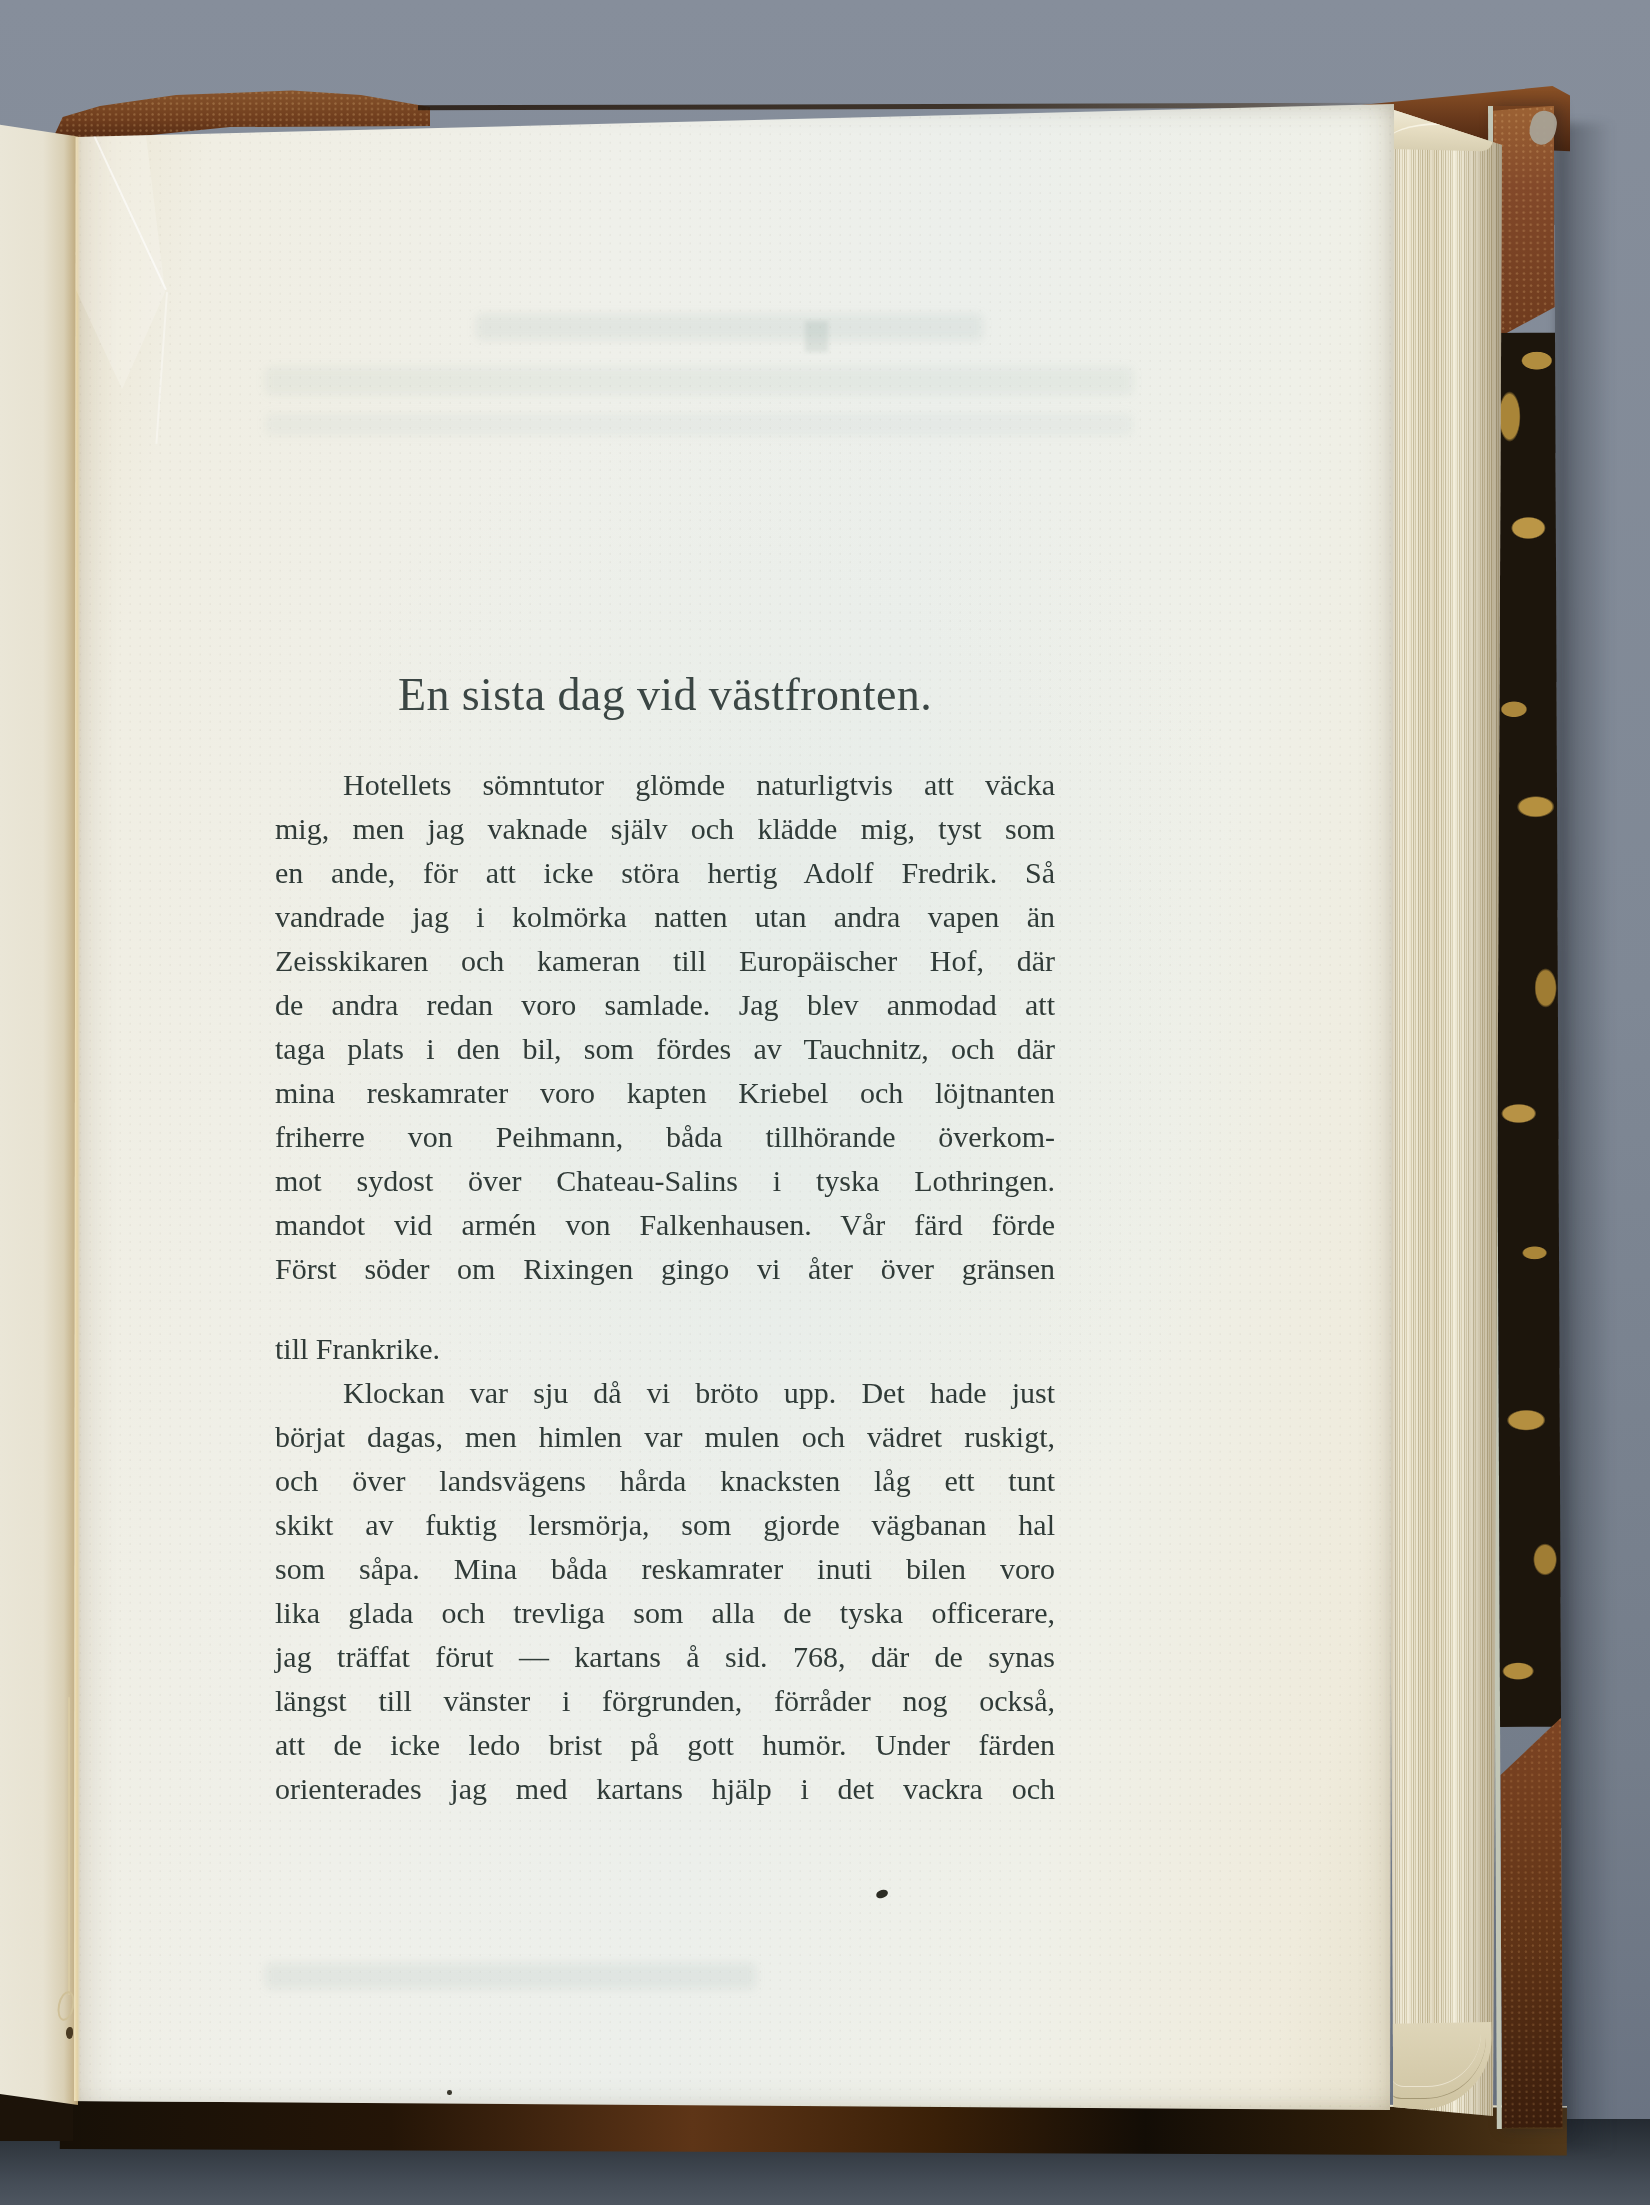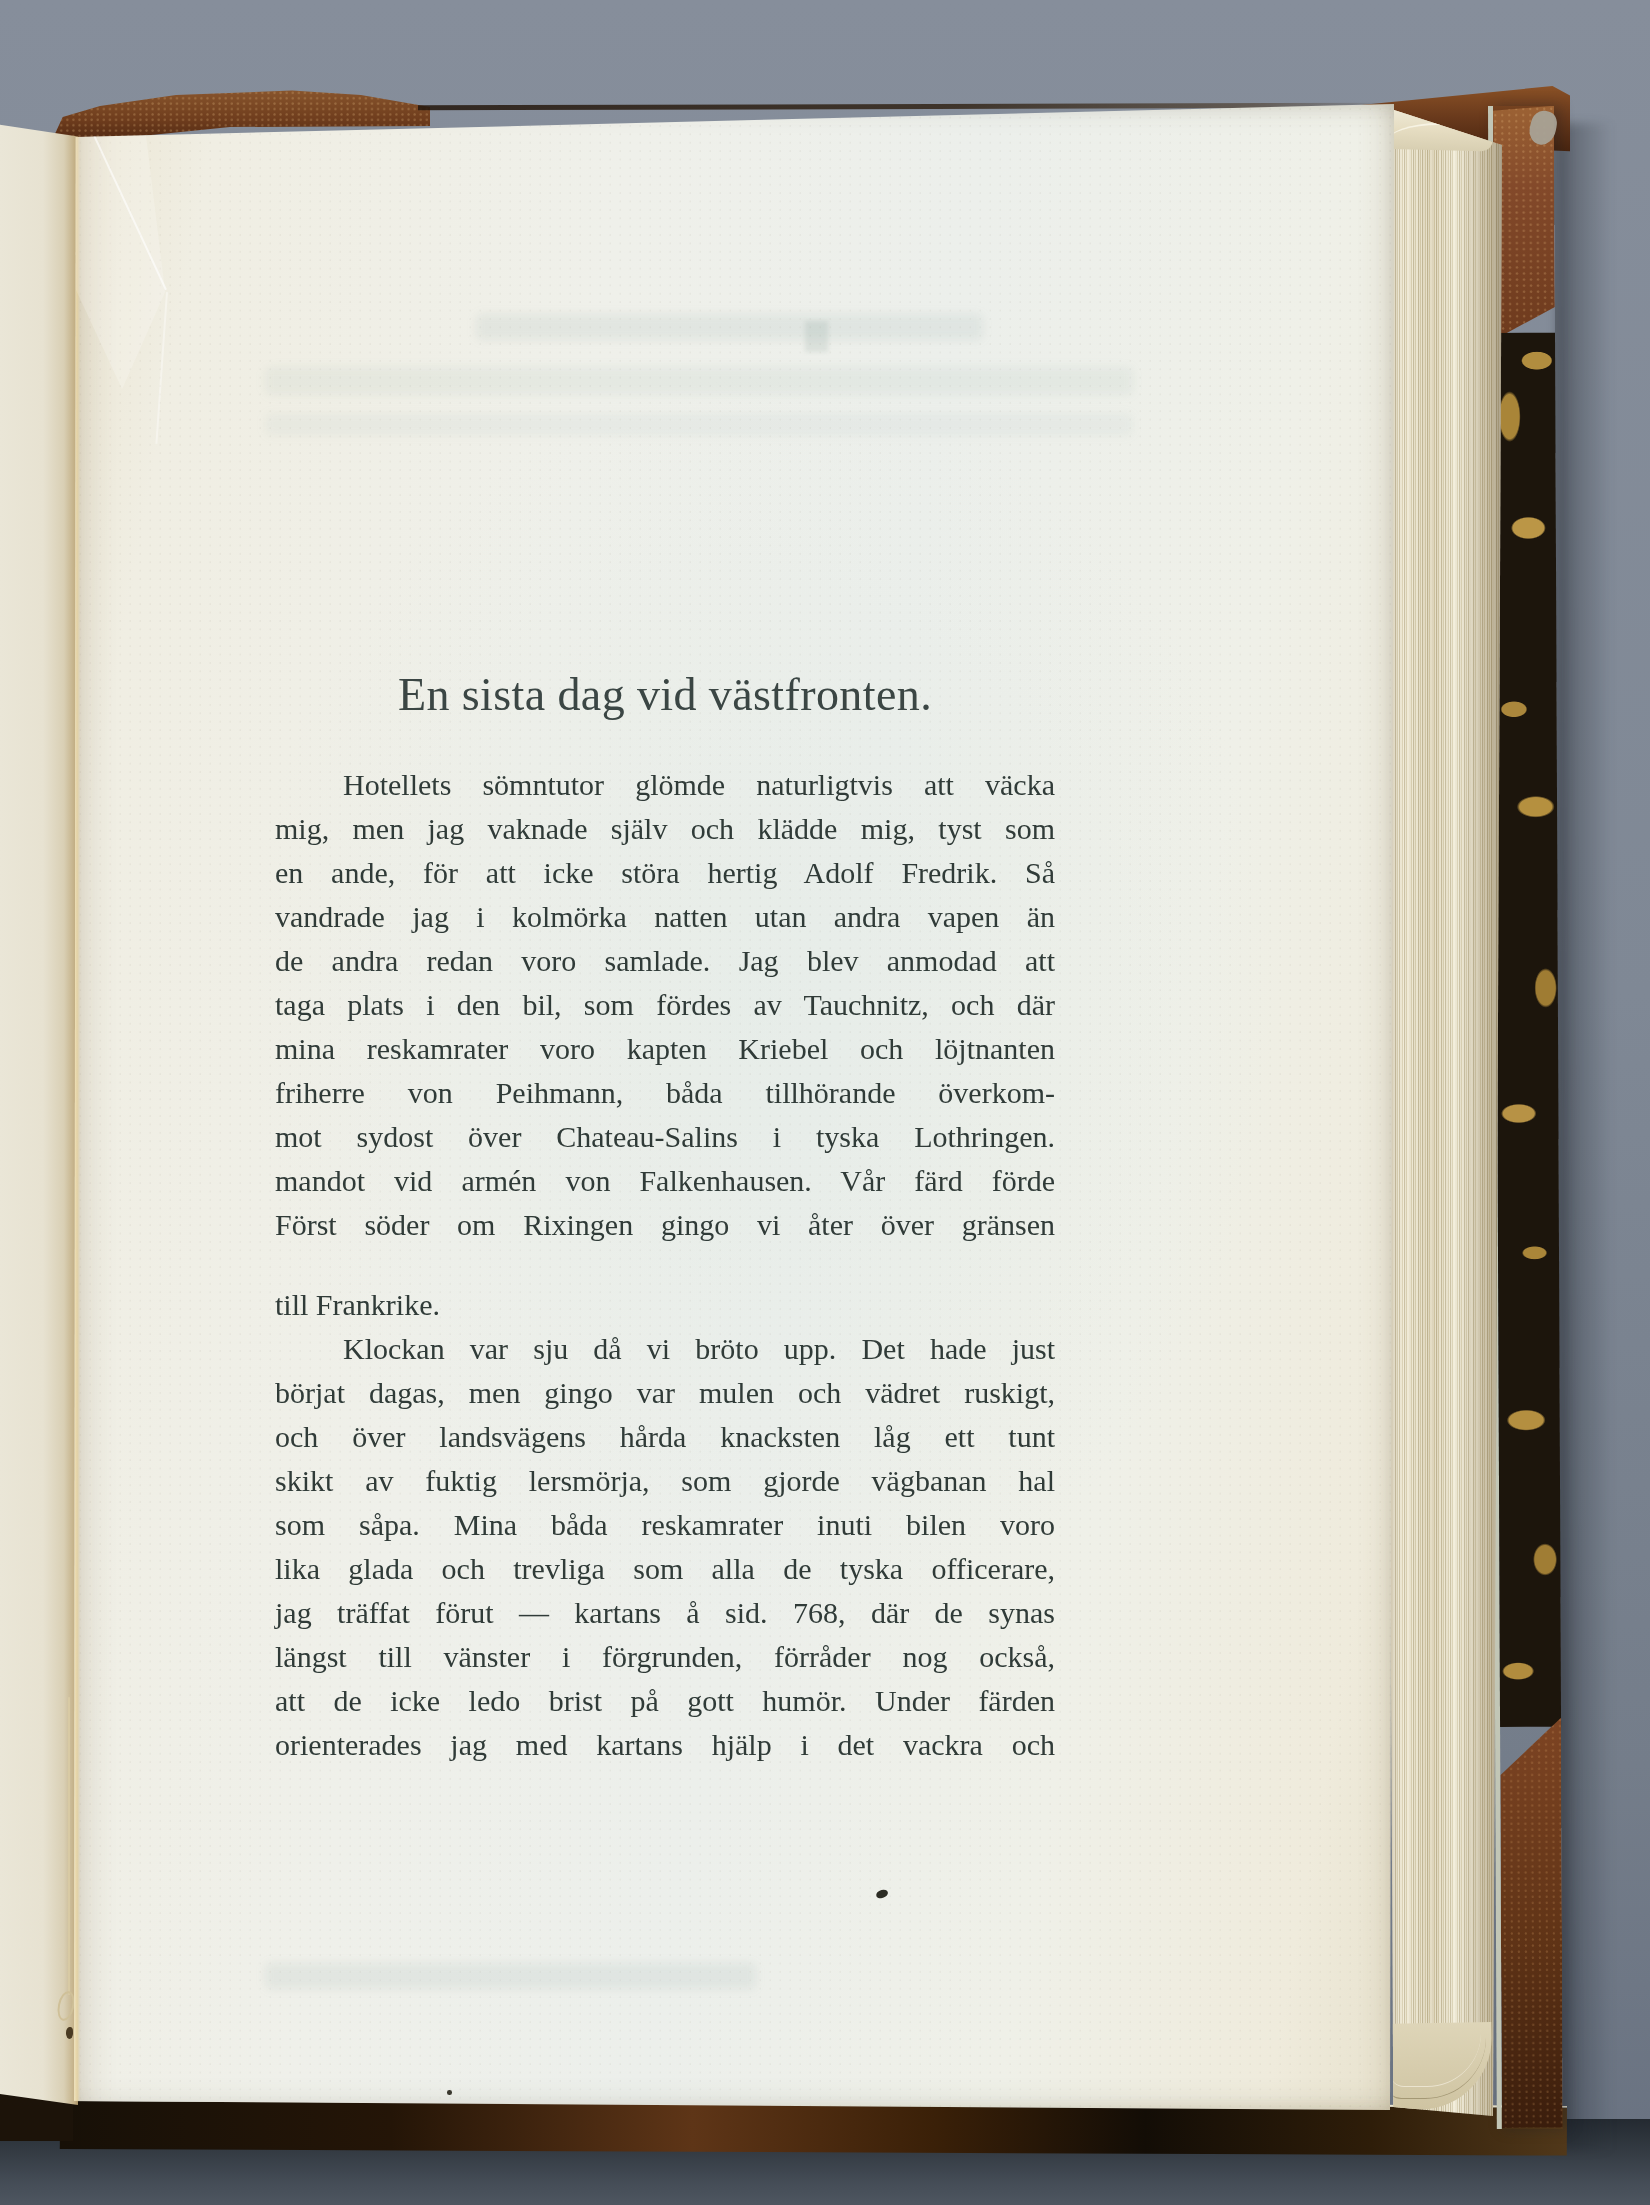--- a/index.html
+++ b/index.html
@@ -191,30 +191,31 @@
     <div class="abs ghost ghost3"></div>
     <div class="abs ghost ghost4"></div>
     <div class="abs ghost-mark"></div>
 
     <div class="abs title">En sista dag vid västfronten.</div>
     <div class="abs body-text">
       <div class="bline just ind">Hotellets sömntutor glömde naturligtvis att väcka</div>
       <div class="bline just">mig, men jag vaknade själv och klädde mig, tyst som</div>
       <div class="bline just">en ande, för att icke störa hertig Adolf Fredrik. Så</div>
       <div class="bline just">vandrade jag i kolmörka natten utan andra vapen än</div>
+      <div class="bline just">Zeisskikaren och kameran till Europäischer Hof, där</div>
       <div class="bline just">de andra redan voro samlade. Jag blev anmodad att</div>
       <div class="bline just">taga plats i den bil, som fördes av Tauchnitz, och där</div>
       <div class="bline just">mina reskamrater voro kapten Kriebel och löjtnanten</div>
       <div class="bline just">friherre von Peihmann, båda tillhörande överkom-</div>
       <div class="bline just">mot sydost över Chateau-Salins i tyska Lothringen.</div>
       <div class="bline just">mandot vid armén von Falkenhausen. Vår färd förde</div>
       <div class="bline just">Först söder om Rixingen gingo vi åter över gränsen</div>
       <div class="bline just pend">till Frankrike.</div>
       <div class="bline just ind">Klockan var sju då vi bröto upp. Det hade just</div>
-      <div class="bline just">börjat dagas, men gingo var mulen och vädret ruskigt,</div>
+      <div class="bline just">börjat dagas, men himlen var mulen och vädret ruskigt,</div>
       <div class="bline just">och över landsvägens hårda knacksten låg ett tunt</div>
       <div class="bline just">skikt av fuktig lersmörja, som gjorde vägbanan hal</div>
       <div class="bline just">som såpa. Mina båda reskamrater inuti bilen voro</div>
       <div class="bline just">lika glada och trevliga som alla de tyska officerare,</div>
       <div class="bline just">jag träffat förut — kartans å sid. 768, där de synas</div>
       <div class="bline just">längst till vänster i förgrunden, förråder nog också,</div>
       <div class="bline just">att de icke ledo brist på gott humör. Under färden</div>
       <div class="bline just">orienterades jag med kartans hjälp i det vackra och</div>
     </div>
 

